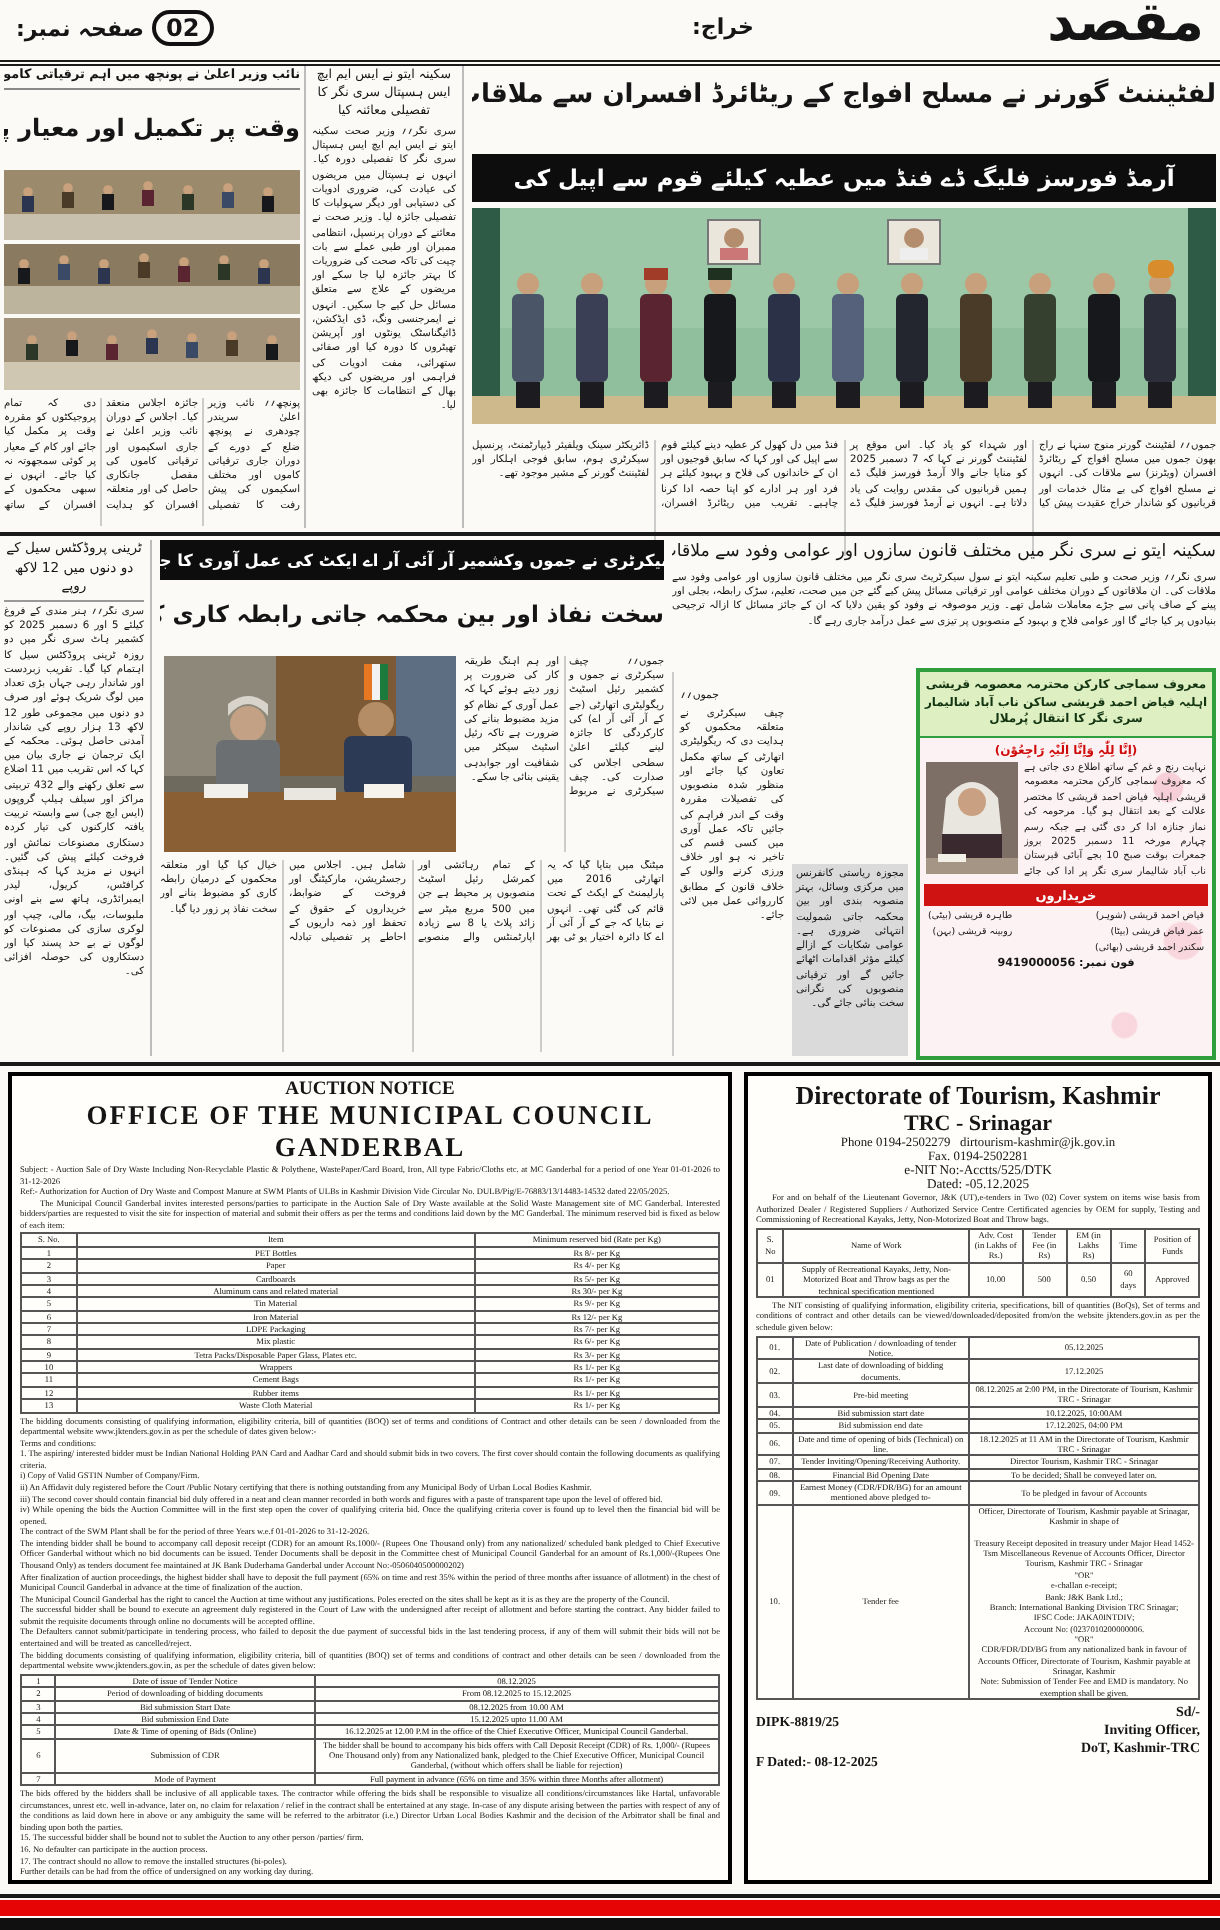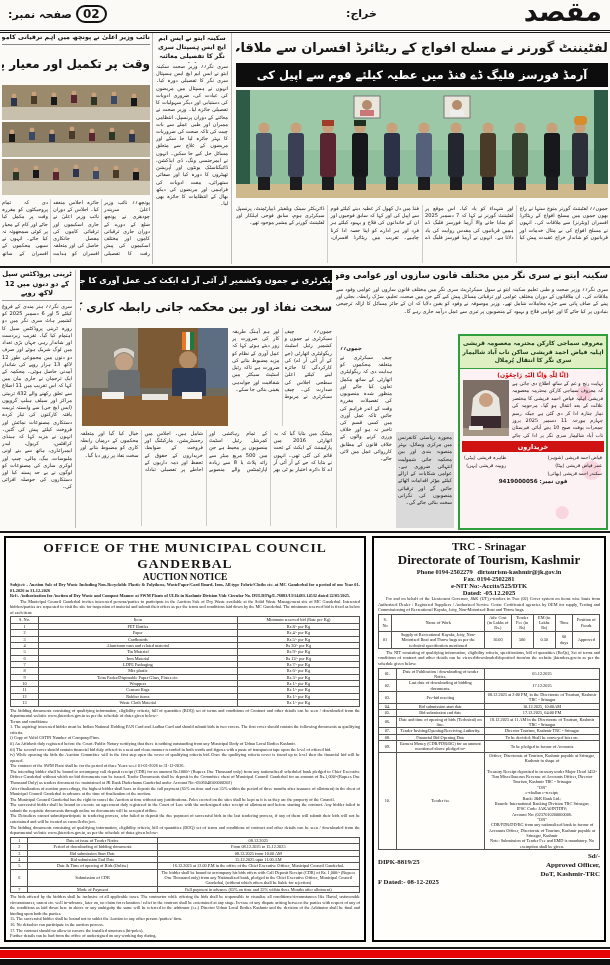--- a/index.html
+++ b/index.html
@@ -1,21 +1,21 @@
 <!DOCTYPE html>
 <html><head>
 <meta charset="utf-8">
 <style>
   html,body{margin:0;padding:0;background:#e9e7e2;}
   #page{position:relative;width:610px;height:965px;background:#fbfaf7;overflow:hidden;
         font-family:"Liberation Sans",sans-serif;color:#151515;}
   .abs{position:absolute;}
   .urdu{direction:rtl;font-family:"DejaVu Sans",sans-serif;}
   .ctr{text-align:center;}
-  .bold{font-weight:bold;}
+  .bold{font-weight:normal;}
   .clip{overflow:hidden;}
   
   #masthead{left:0;top:0;width:610px;height:30px;border-bottom:3px double #1a1a1a;background:#fbfaf7;}
   #pagenum{left:8px;top:5px;font-size:11px;font-weight:bold;display:flex;align-items:center;gap:4px;}
   #pagenum .badge{border:2px solid #111;border-radius:9px;padding:0 5px;font-size:12px;line-height:14px;}
   #datepill{left:212px;top:2px;width:122px;height:24px;border:2px solid #9a9a9a;border-radius:13px;
             background:#fff;font-size:9px;font-weight:bold;text-align:center;line-height:11px;}
   #datepill .d1{border-bottom:1px solid #aaa;margin:0 10px;}
   #datelabel{left:346px;top:7px;font-size:11px;font-weight:bold;}
   #logo{right:8px;top:-4px;font-size:27px;font-weight:bold;letter-spacing:-1px;}
@@ -110,21 +110,21 @@
     <div class="urdu body-u cols3 clip" style="position:absolute;left:0;top:166px;width:148px;height:64px;">پونچھ؍؍ نائب وزیر اعلیٰ سریندر چودھری نے پونچھ ضلع کے دورے کے دوران جاری ترقیاتی کاموں اور مختلف اسکیموں کی پیش رفت کا تفصیلی جائزہ اجلاس منعقد کیا۔ اجلاس کے دوران نائب وزیر اعلیٰ نے جاری اسکیموں اور ترقیاتی کاموں کی مفصل جانکاری حاصل کی اور متعلقہ افسران کو ہدایت دی کہ تمام پروجیکٹوں کو مقررہ وقت پر مکمل کیا جائے اور کام کے معیار پر کوئی سمجھوتہ نہ کیا جائے۔ انہوں نے سبھی محکموں کے افسران کے ساتھ تفصیلی جائزہ اجلاس کی صدارت کی اور عوامی مسائل کے فوری حل پر زور دیا۔</div>
   </div>
 
   <div class="abs vline" style="left:152px;top:33px;width:80px;height:231px;padding:0 3px;box-sizing:border-box;">
     <div class="urdu bold ctr clip" style="font-size:6.3px;line-height:1.45;height:30px;">سکینہ ایتو نے ایس ایم ایچ ایس ہسپتال سری نگر کا تفصیلی معائنہ کیا</div>
     <div class="urdu body-u clip" style="height:198px;">سری نگر؍؍ وزیر صحت سکینہ ایتو نے ایس ایم ایچ ایس ہسپتال سری نگر کا تفصیلی دورہ کیا۔ انہوں نے ہسپتال میں مریضوں کی عیادت کی، ضروری ادویات کی دستیابی اور دیگر سہولیات کا تفصیلی جائزہ لیا۔ وزیر صحت نے معائنے کے دوران پرنسپل، انتظامی ممبران اور طبی عملے سے بات چیت کی تاکہ صحت کی ضروریات کا بہتر جائزہ لیا جا سکے اور مریضوں کے علاج سے متعلق مسائل حل کیے جا سکیں۔ انہوں نے ایمرجنسی ونگ، ڈی ایڈکشن، ڈائیگناسٹک یونٹوں اور آپریشن تھیٹروں کا دورہ کیا اور صفائی ستھرائی، مفت ادویات کی فراہمی اور مریضوں کی دیکھ بھال کے انتظامات کا جائزہ بھی لیا۔</div>
   </div>
 
   <div class="abs" style="left:236px;top:33px;width:372px;height:231px;">
     <div class="urdu h-big ctr clip" style="font-size:13px;height:30px;line-height:30px;">لفٹیننٹ گورنر نے مسلح افواج کے ریٹائرڈ افسران سے ملاقات کی</div>
-    <div class="urdu blackbar" style="height:24px;margin-top:0;font-size:11.5px;">آرمڈ فورسز فلیگ ڈے فنڈ میں عطیہ کیلئے قوم سے اپیل کی</div>
+    <div class="urdu blackbar" style="height:24px;margin-top:14px;font-size:11.5px;">آرمڈ فورسز فلیگ ڈے فنڈ میں عطیہ کیلئے قوم سے اپیل کی</div>
     
     <svg style="margin-top:3px;" width="372" height="108" viewBox="0 0 372 108">
       <defs>
         <g id="vp">
             <circle cx="0" cy="-24" r="5.5" fill="#c8a07b"></circle>
             <rect x="-8" y="-19" width="16" height="44" rx="3" fill="currentColor"></rect>
             <rect x="-6" y="25" width="12" height="13" fill="#1c1c20"></rect>
           </g>
       </defs>
       <rect width="372" height="108" fill="#8fbf9d"></rect>
@@ -225,22 +225,22 @@
           <div>عمر فیاض قریشی (بیٹا)</div>
           <div>سکندر احمد قریشی (بھائی)</div>
         </div>
     </div>
     <div class="phone urdu">فون نمبر: 9419000056</div>
   </div>
 
   <div class="abs hr" style="left:0;top:531px;width:610px;height:1.5px;"></div>
 
   <div class="abs noticebox clip" style="left:4px;top:536px;width:362px;height:406px;padding:2px 4px;box-sizing:border-box;">
+    <div class="n-title" style="font-size:9.5px;">AUCTION NOTICE</div>
     <div class="n-title" style="font-size:13.5px;letter-spacing:1px;">OFFICE OF THE MUNICIPAL COUNCIL GANDERBAL</div>
-    <div class="n-title" style="font-size:9.5px;">AUCTION NOTICE</div>
     <div class="n-eng bold">Subject: - Auction Sale of Dry Waste Including Non-Recyclable Plastic &amp; Polythene, WastePaper/Card Board, Iron, All type Fabric/Cloths etc. at MC Ganderbal for a period of one Year 01-01-2026 to 31-12-2026</div>
     <div class="n-eng bold">Ref:- Authorization for Auction of Dry Waste and Compost Manure at SWM Plants of ULBs in Kashmir Division Vide Circular No. DULB/Pig/E-76883/13/14483-14532 dated 22/05/2025.</div>
     <div class="n-eng" style="text-indent:10px;">The Municipal Council Ganderbal invites interested persons/parties to participate in the Auction Sale of Dry Waste available at the Solid Waste Management site of MC Ganderbal. Interested bidders/parties are requested to visit the site for inspection of material and submit their offers as per the terms and conditions laid down by the MC Ganderbal. The minimum reserved bid is fixed as below of each item:</div>
     <table style="margin:1px 0;">
       <tbody>
         <tr>
           <th style="width:8%;" class="tc">S. No.</th>
           <th style="width:57%;" class="tc">Item</th>
           <th style="width:35%;" class="tc">Minimum reserved bid (Rate per Kg)</th>
         </tr>
@@ -380,22 +380,22 @@
     <div style="display:flex;justify-content:space-between;align-items:flex-end;margin-top:2px;">
 
       <div class="sig">
         <div>Sd/-Chief Executive Officer,</div>
 
       </div>
     </div>
   </div>
 
   <div class="abs noticebox clip" style="left:372px;top:536px;width:234px;height:406px;padding:2px 4px;box-sizing:border-box;">
+    <div class="n-title" style="font-size:13px;">Directorate of Tourism, Kashmir</div>
     <div class="n-title" style="font-size:11px;">TRC - Srinagar</div>
-    <div class="n-title" style="font-size:13px;">Directorate of Tourism, Kashmir</div>
     <div class="ctr bold" style="font-size:6.4px;font-family:'Liberation Serif',serif;">
       <span>Phone 0194-2502279</span>&nbsp;&nbsp;
       <span>dirtourism-kashmir@jk.gov.in</span>
     </div>
     <div class="ctr bold" style="font-size:6.4px;font-family:'Liberation Serif',serif;">Fax. 0194-2502281</div>
     <div class="ctr bold" style="font-size:6.6px;font-family:'Liberation Serif',serif;">e-NIT  No:-Acctts/525/DTK</div>
     <div class="ctr bold" style="font-size:6.6px;font-family:'Liberation Serif',serif;">Dated: -05.12.2025</div>
     <div class="n-eng" style="text-indent:8px;">For and on behalf of the Lieutenant Governor, J&amp;K (UT),e-tenders in Two (02) Cover system on items wise basis from Authorized Dealer / Registered Suppliers / Authorized Service Centre Certificated agencies by OEM for supply, Testing and Commissioning of Recreational Kayaks, Jetty, Non-Motorized Boat and Throw bags.</div>
     <table style="margin:1px 0;">
       <tbody>
@@ -483,21 +483,21 @@
 "OR"
 CDR/FDR/DD/BG from any nationalized bank in favour of Accounts Officer, Directorate of Tourism, Kashmir payable at Srinagar, Kashmir
 Note: Submission of Tender Fee and EMD is mandatory. No exemption shall be given.</td>
           </tr>
         </tbody>
     </table>
     <div style="display:flex;justify-content:space-between;align-items:flex-start;margin-top:2px;">
       <div class="dipk" style="margin-top:6px;">DIPK-8819/25</div>
       <div class="sig">
         <div>Sd/-</div>
-        <div>Approved  Officer,</div>
+        <div>Inviting  Officer,</div>
         <div>DoT,  Kashmir-TRC</div>
       </div>
     </div>
     <div class="dipk">F      Dated:-  08-12-2025</div>
   </div>
 
   <div class="abs hr" style="left:0;top:947px;width:610px;height:2px;"></div>
   <div class="abs footer-red" style="left:0;top:950px;width:610px;height:8px;"></div>
   <div class="abs footer-black" style="left:0;top:959px;width:610px;height:6px;"></div>
 

